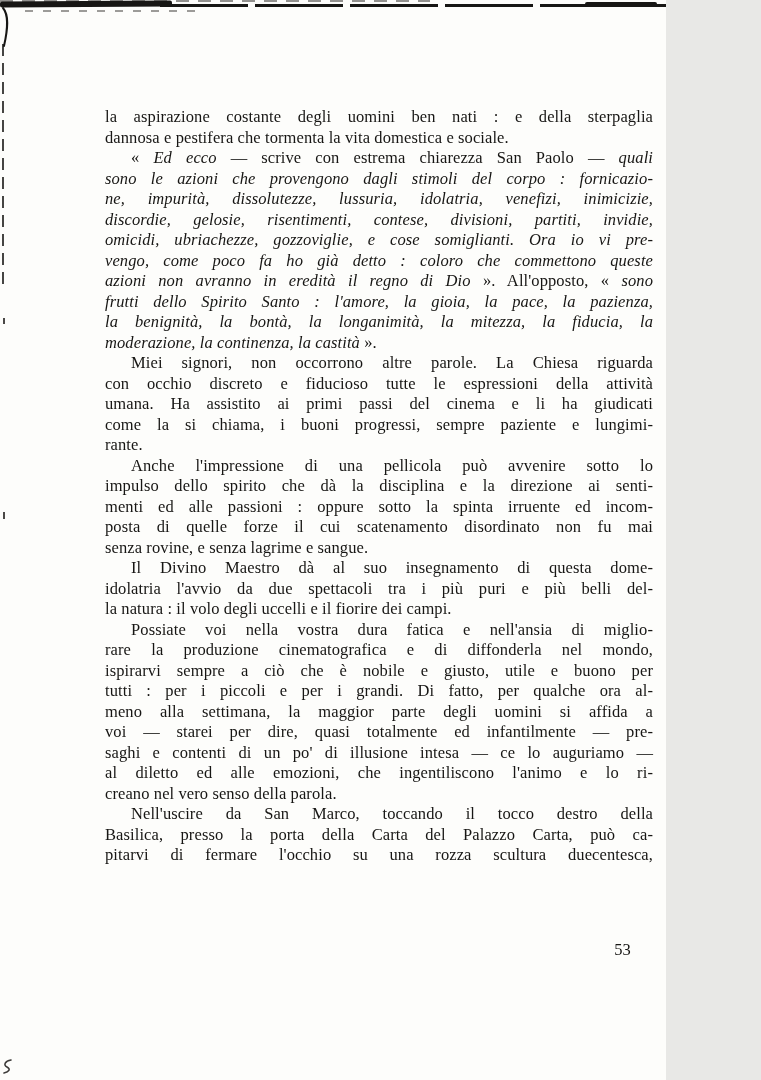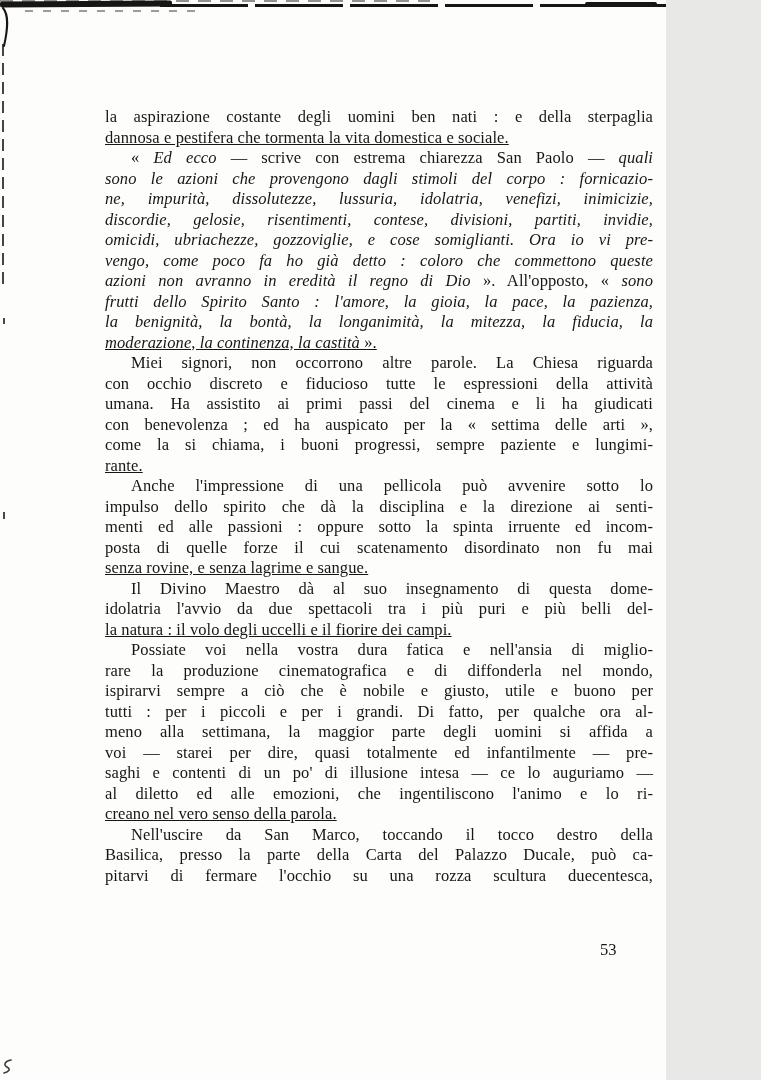--- a/index.html
+++ b/index.html
@@ -23,26 +23,26 @@
     line-height:20.5px;
     letter-spacing:0.1px;
   }
   .line{
     text-align:justify;
     text-align-last:justify;
     height:20.5px;
     white-space:normal;
   }
   .line.indent{padding-left:26px;}
-  .line.flush{text-align-last:left;text-decoration:underline;}
+  .line.flush{text-align-last:left;}
   .line .it{font-style:italic;}
   .page-number{
     position:absolute;
     left:600px;top:940px;width:45px;
-    text-align:left;
+    text-align:center;
     font-size:16.5px;
   }
   
   .scan-top{position:absolute;left:0;top:0;width:761px;height:16px;}
   .scan-top .seg-thick{
     position:absolute;left:0;top:1px;width:172px;height:6px;
     background:var(--ink);border-radius:2px;transform:rotate(-0.4deg);
   }
   .scan-top .seg-line{
     position:absolute;left:160px;top:4px;width:601px;height:3px;
@@ -133,40 +133,39 @@
       <div class="line"><span class="it">discordie, gelosie, risentimenti, contese, divisioni, partiti, invidie,</span></div>
       <div class="line"><span class="it">omicidi, ubriachezze, gozzoviglie, e cose somiglianti. Ora io vi pre-</span></div>
       <div class="line"><span class="it">vengo, come poco fa ho già detto : coloro che commettono queste</span></div>
       <div class="line"><span class="it">azioni non avranno in eredità il regno di Dio</span><span> ». All'opposto, « </span><span class="it">sono</span></div>
       <div class="line"><span class="it">frutti dello Spirito Santo : l'amore, la gioia, la pace, la pazienza,</span></div>
       <div class="line"><span class="it">la benignità, la bontà, la longanimità, la mitezza, la fiducia, la</span></div>
       <div class="line flush"><span class="it">moderazione, la continenza, la castità</span><span> ».</span></div>
       <div class="line indent"><span>Miei signori, non occorrono altre parole. La Chiesa riguarda</span></div>
       <div class="line"><span>con occhio discreto e fiducioso tutte le espressioni della attività</span></div>
       <div class="line"><span>umana. Ha assistito ai primi passi del cinema e li ha giudicati</span></div>
-      <div class="line"><span>con benevolenza ; ed ha auspicato per la « settima delle arti »,</span></div>
       <div class="line"><span>come la si chiama, i buoni progressi, sempre paziente e lungimi-</span></div>
       <div class="line flush"><span>rante.</span></div>
       <div class="line indent"><span>Anche l'impressione di una pellicola può avvenire sotto lo</span></div>
       <div class="line"><span>impulso dello spirito che dà la disciplina e la direzione ai senti-</span></div>
       <div class="line"><span>menti ed alle passioni : oppure sotto la spinta irruente ed incom-</span></div>
       <div class="line"><span>posta di quelle forze il cui scatenamento disordinato non fu mai</span></div>
       <div class="line flush"><span>senza rovine, e senza lagrime e sangue.</span></div>
       <div class="line indent"><span>Il Divino Maestro dà al suo insegnamento di questa dome-</span></div>
       <div class="line"><span>idolatria l'avvio da due spettacoli tra i più puri e più belli del-</span></div>
       <div class="line flush"><span>la natura : il volo degli uccelli e il fiorire dei campi.</span></div>
       <div class="line indent"><span>Possiate voi nella vostra dura fatica e nell'ansia di miglio-</span></div>
       <div class="line"><span>rare la produzione cinematografica e di diffonderla nel mondo,</span></div>
       <div class="line"><span>ispirarvi sempre a ciò che è nobile e giusto, utile e buono per</span></div>
       <div class="line"><span>tutti : per i piccoli e per i grandi. Di fatto, per qualche ora al-</span></div>
       <div class="line"><span>meno alla settimana, la maggior parte degli uomini si affida a</span></div>
       <div class="line"><span>voi — starei per dire, quasi totalmente ed infantilmente — pre-</span></div>
       <div class="line"><span>saghi e contenti di un po' di illusione intesa — ce lo auguriamo —</span></div>
       <div class="line"><span>al diletto ed alle emozioni, che ingentiliscono l'animo e lo ri-</span></div>
       <div class="line flush"><span>creano nel vero senso della parola.</span></div>
       <div class="line indent"><span>Nell'uscire da San Marco, toccando il tocco destro della</span></div>
-      <div class="line"><span>Basilica, presso la parte della Carta del Palazzo Ducale, può ca-</span></div>
+      <div class="line"><span>Basilica, presso la porta della Carta del Palazzo Carta, può ca-</span></div>
       <div class="line"><span>pitarvi di fermare l'occhio su una rozza scultura duecentesca,</span></div>
     </div>
 
   <div class="page-number">53</div>
 
 </div>
 
 </body></html>

